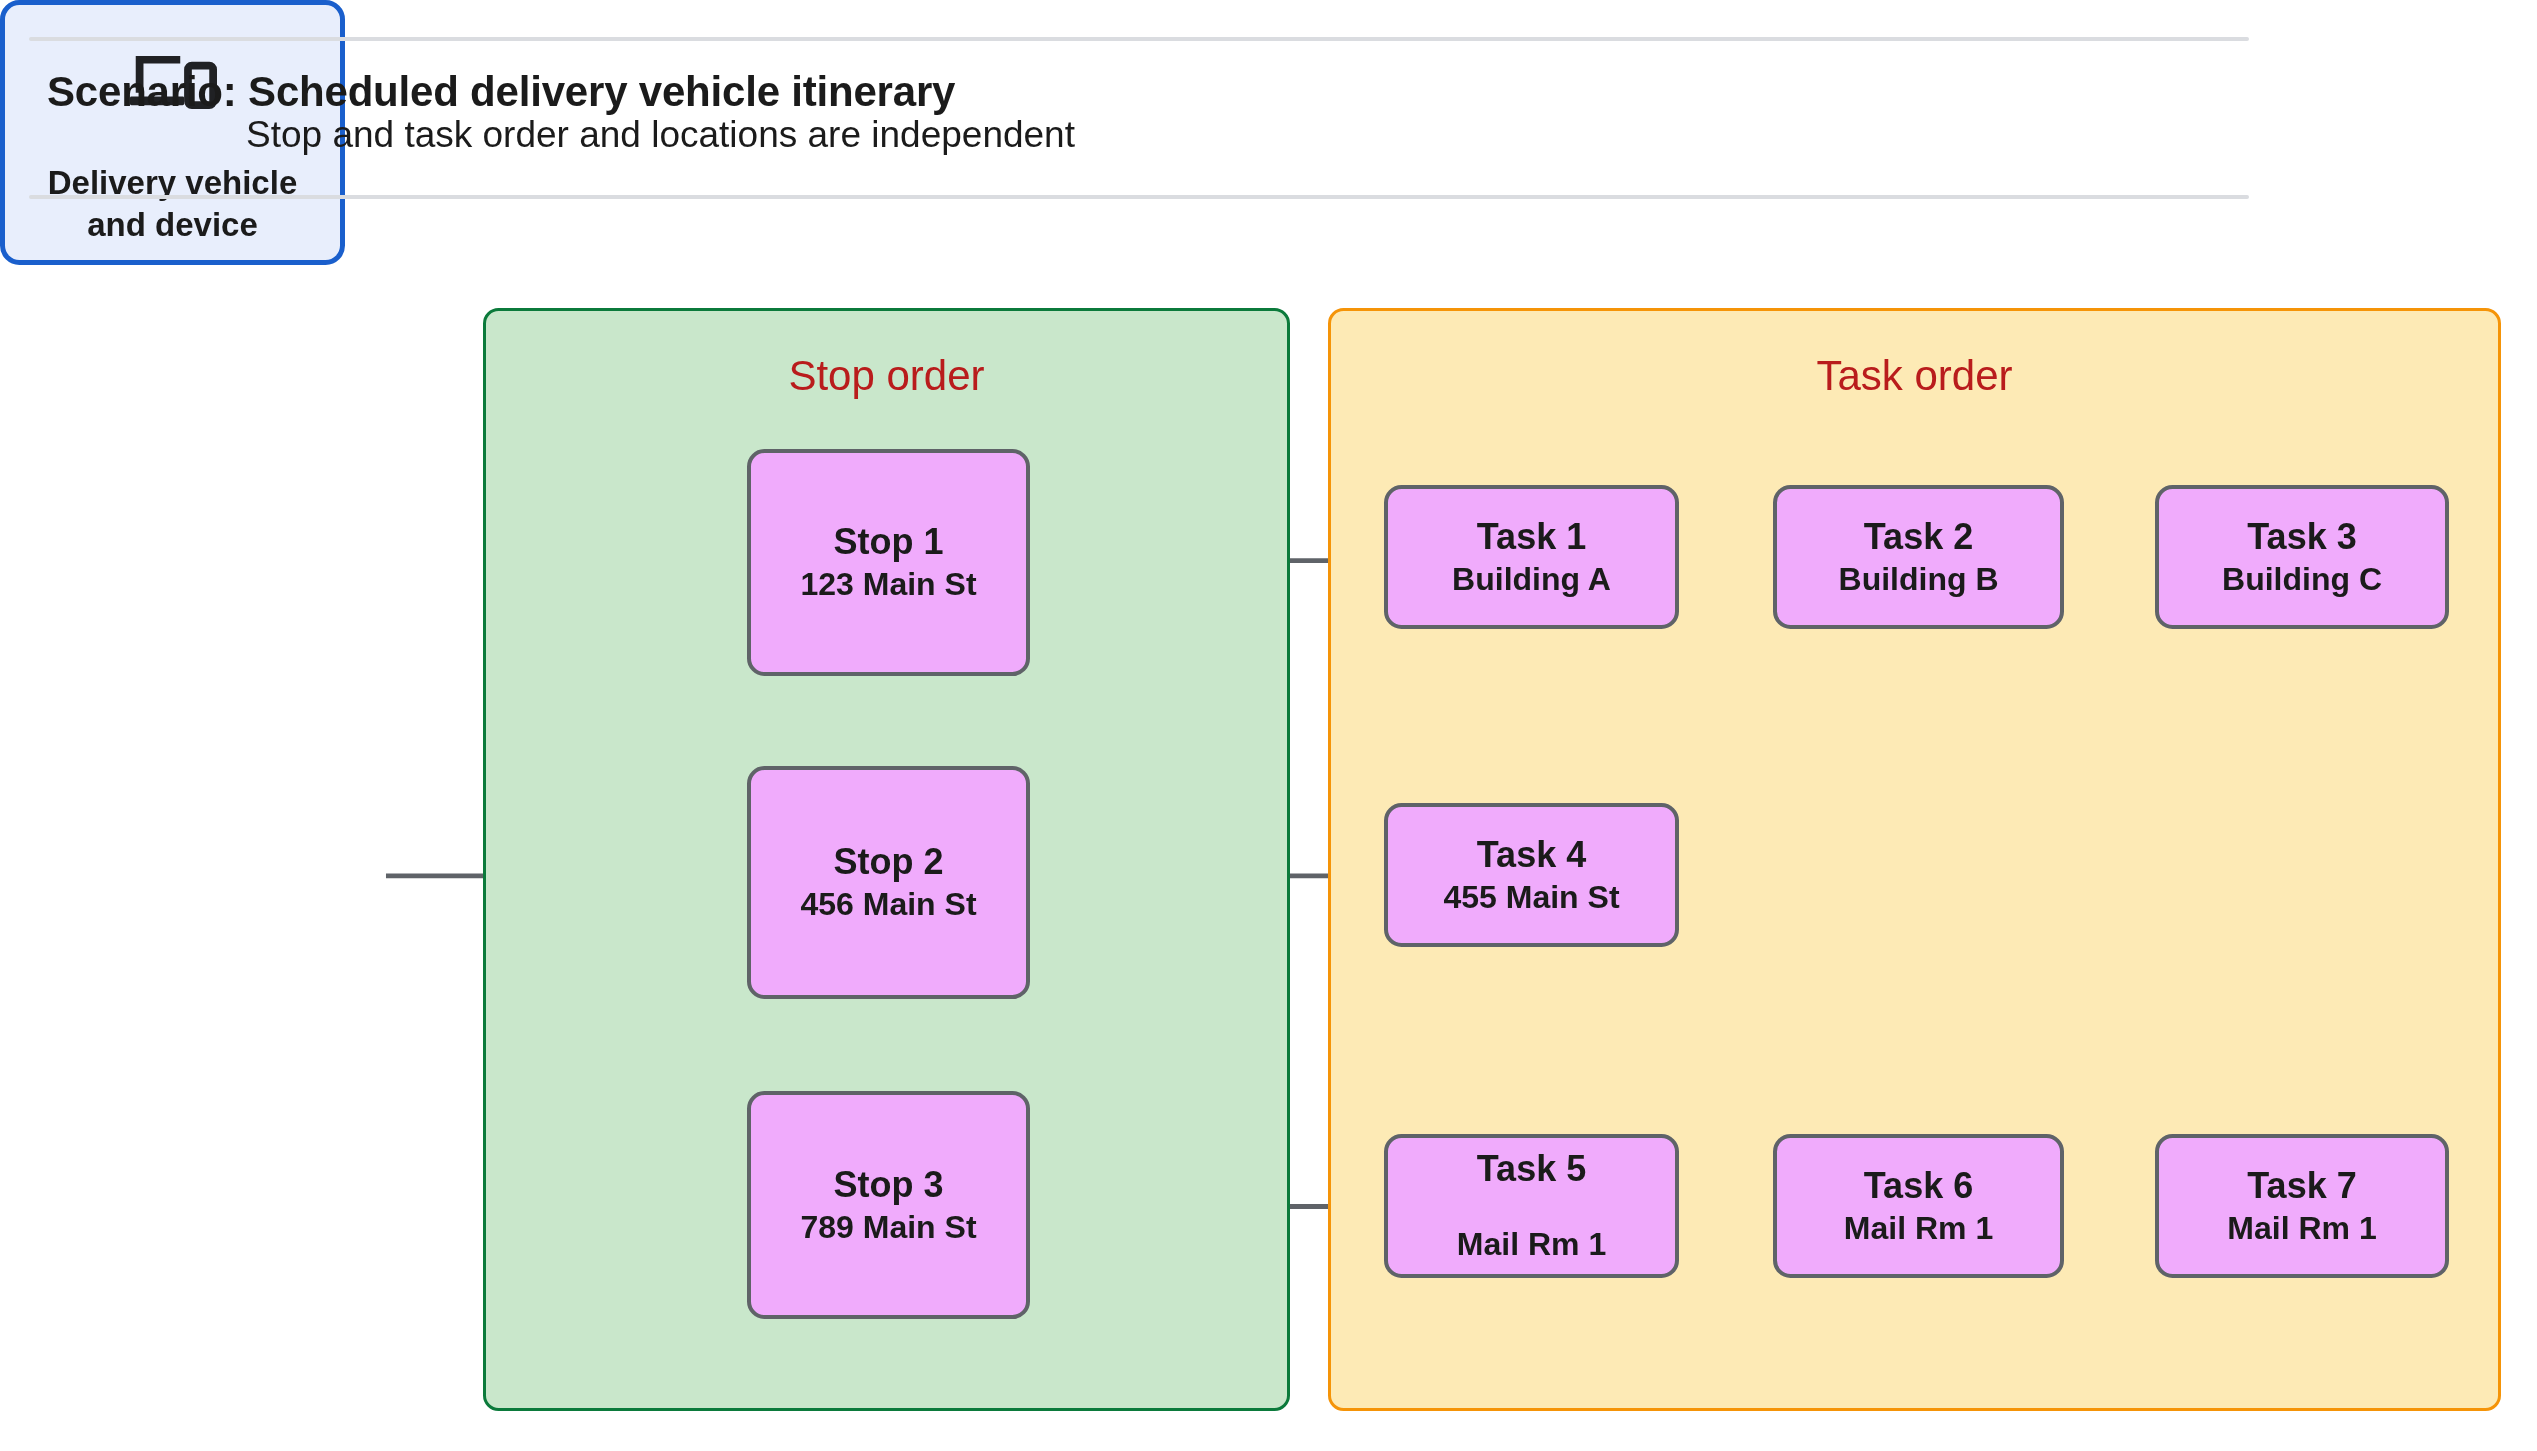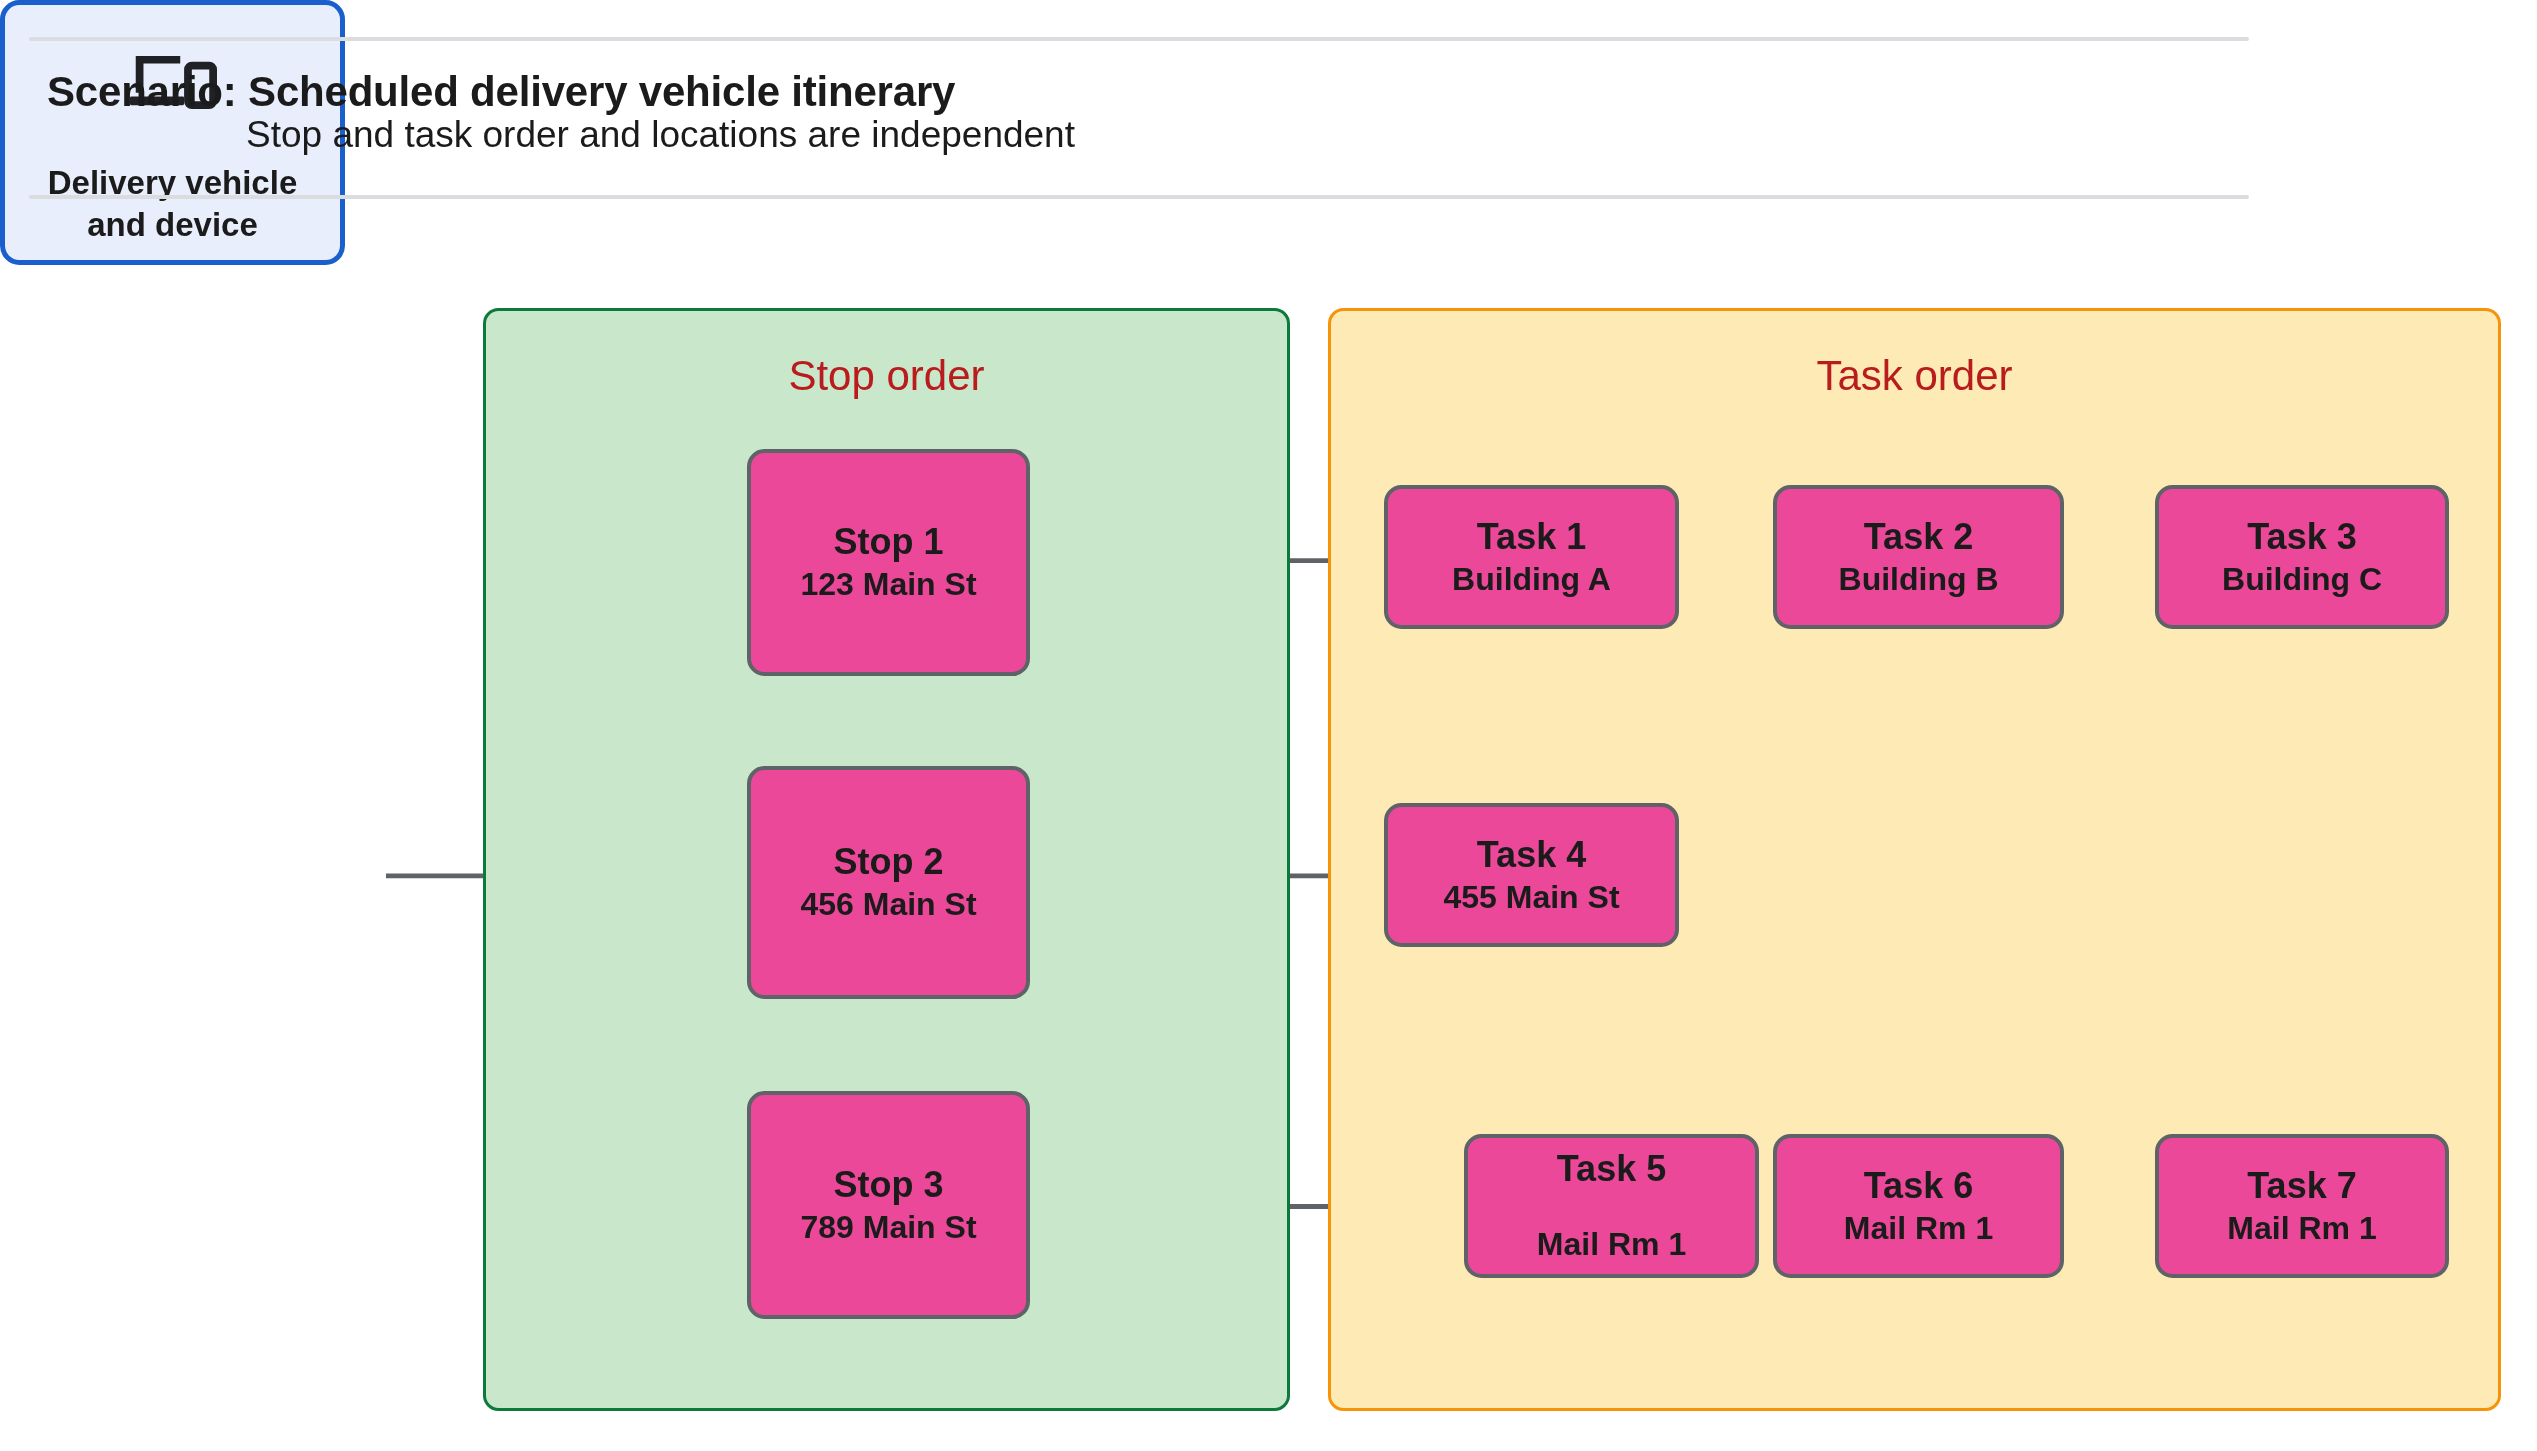--- a/index.html
+++ b/index.html
@@ -9,21 +9,21 @@
   
   .rule{position:absolute;left:29px;width:2220px;height:3.9px;background:#dadce0;border-radius:1.9px;}
   .rule.top{top:37px;}
   .rule.bottom{top:195px;}
   #page-title{position:absolute;left:47px;top:68px;font-size:42px;font-weight:bold;
               letter-spacing:-0.2px;white-space:nowrap;}
   #page-subtitle{position:absolute;left:246px;top:114px;font-size:37px;font-weight:normal;
                  white-space:nowrap;}
 
   
-  .node{position:absolute;background:#ec4899;border:4.8px solid #5f6368;border-radius:17.5px;
+  .node{position:absolute;background:#f0abfc;border:4.8px solid #5f6368;border-radius:17.5px;
         display:flex;flex-direction:column;align-items:center;justify-content:center;
         box-sizing:border-box;}
   .node .t1{font-size:36px;font-weight:bold;line-height:1.12;}
   .node .t2{font-size:32px;font-weight:bold;line-height:1.15;margin-top:3.9px;}
 
   
   #vehicle-node{left:41px;top:744px;width:345px;height:265px;
                 background:#e8eefc;border:5.8px solid #1a5fcc;border-radius:19.4px;
                 display:flex;flex-direction:column;align-items:center;justify-content:flex-start;
                 box-sizing:border-box;padding-top:47px;}
@@ -43,21 +43,21 @@
   
   #stop-1{left:747px;top:449px;width:283px;height:227px;}
   #stop-2{left:747px;top:766px;width:283px;height:233px;}
   #stop-3{left:747px;top:1091px;width:283px;height:228px;}
 
   
   #task-1{left:1384px;top:485px;width:295px;height:144px;}
   #task-2{left:1773px;top:485px;width:291px;height:144px;}
   #task-3{left:2155px;top:485px;width:294px;height:144px;}
   #task-4{left:1384px;top:803px;width:295px;height:144px;}
-  #task-5{left:1464px;top:1134px;width:295px;height:144px;gap:33px;}
+  #task-5{left:1384px;top:1134px;width:295px;height:144px;gap:33px;}
   #task-6{left:1773px;top:1134px;width:291px;height:144px;}
   #task-7{left:2155px;top:1134px;width:294px;height:144px;}
 
   
   #connectors{position:absolute;left:0;top:0;width:2538px;height:1452px;
               pointer-events:none;}
   #connectors path,#connectors line{fill:none;stroke:#5f6368;stroke-width:5;}
 </style>
 </head>
 <body>

